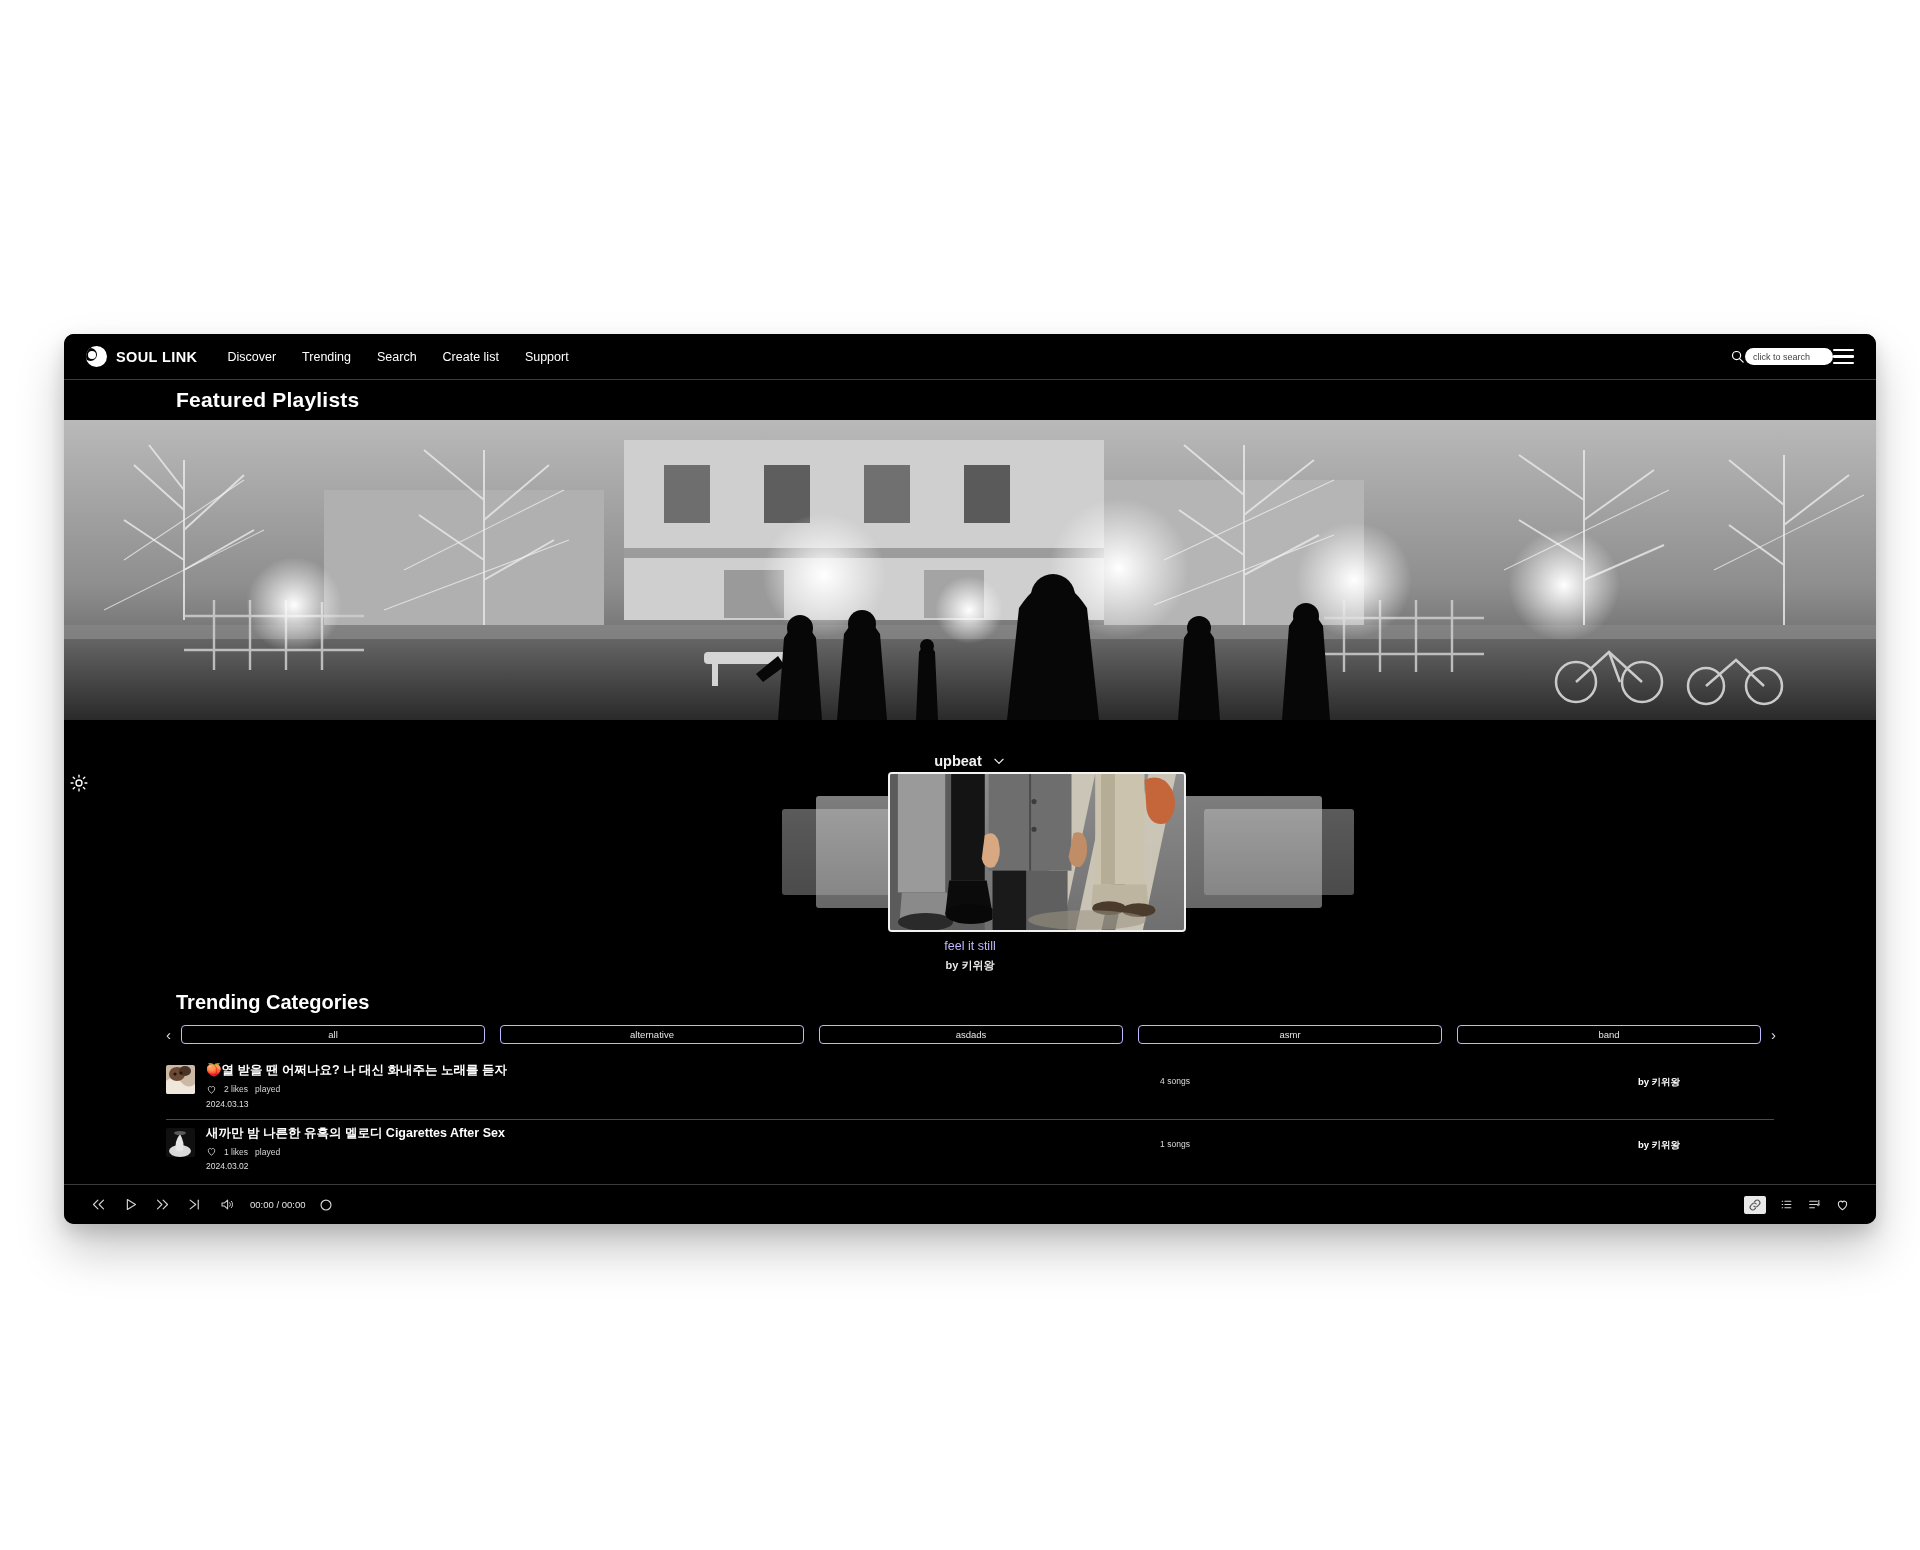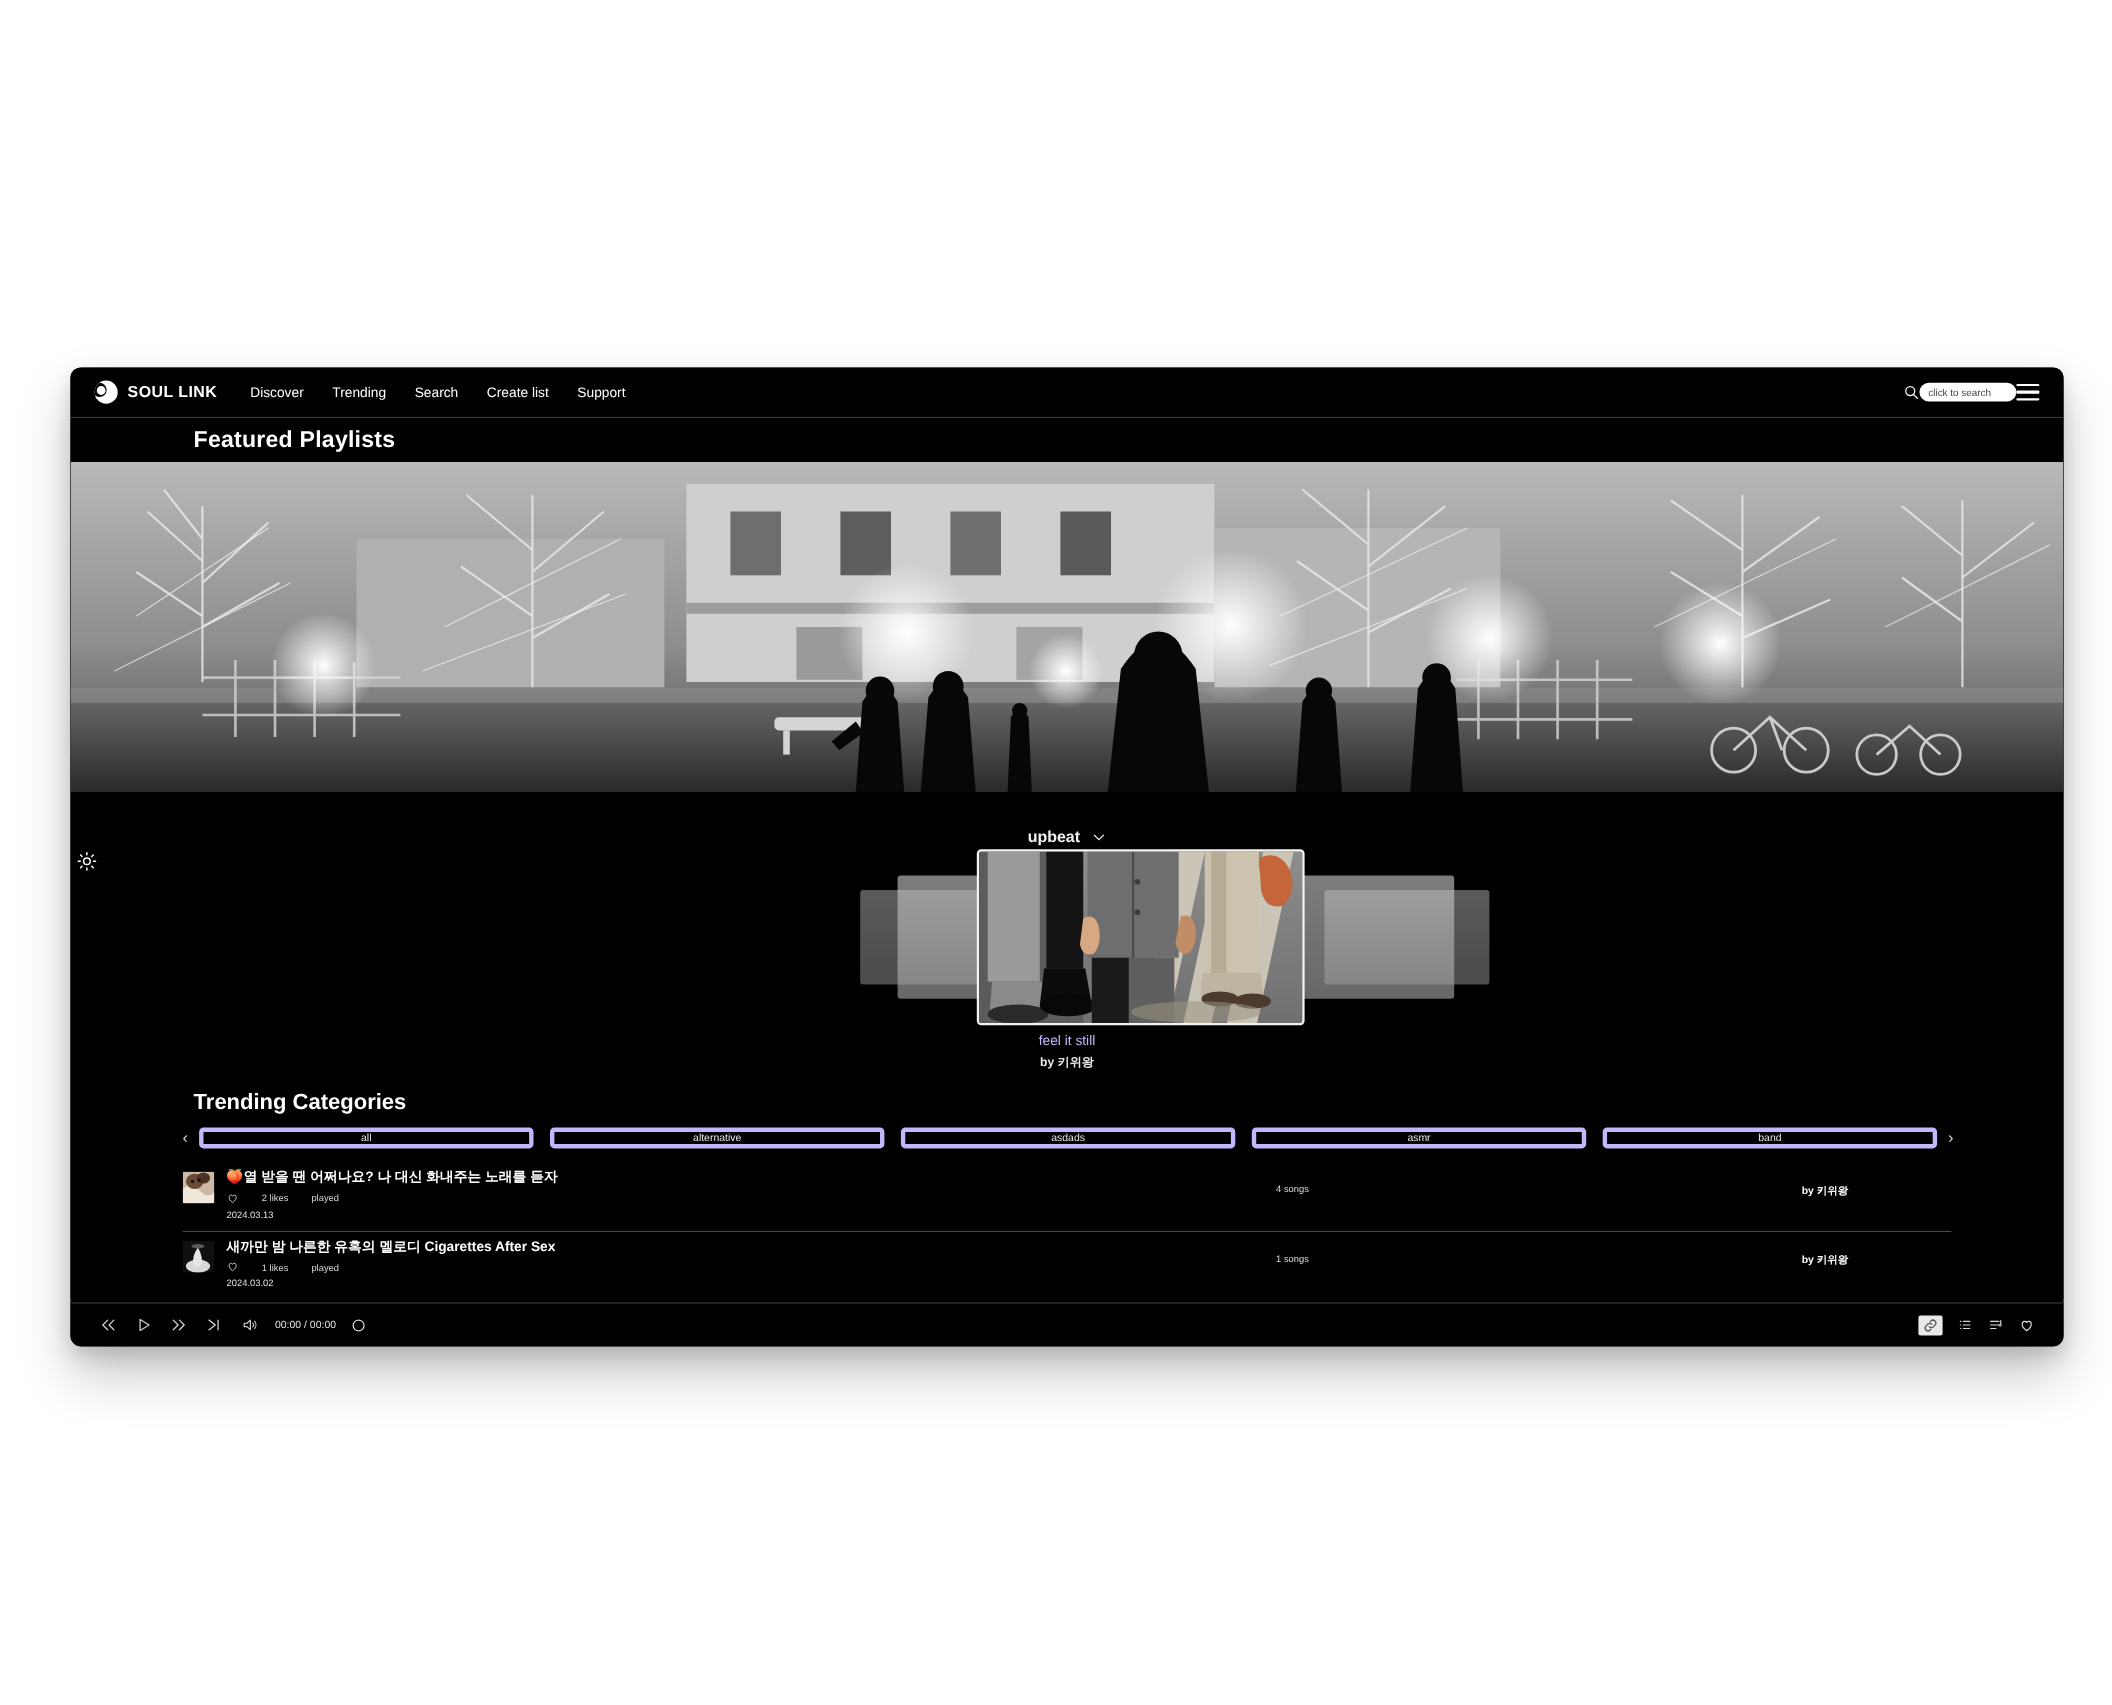--- a/index.html
+++ b/index.html
@@ -265,21 +265,21 @@
     user-select: none;
   }
   .cat-chips {
     display: flex;
     gap: 15px;
     flex: 1;
   }
   .chip {
     flex: 1;
     height: 19px;
-    border: 4px solid #c4b5fd;
+    border: 1px solid #c4b5fd;
     border-radius: 4px;
     background: #000;
     color: #e6e6e6;
     font-size: 9.5px;
     display: flex;
     align-items: center;
     justify-content: center;
     cursor: pointer;
     white-space: nowrap;
   }
@@ -309,21 +309,21 @@
   .pinfo { width: 600px; flex: 0 0 auto; }
   .ptitle {
     color: #ffffff;
     font-size: 12.5px;
     font-weight: 600;
     line-height: 1.25;
   }
   .pstats {
     display: flex;
     align-items: center;
-    gap: 21px;
+    gap: 7px;
     margin-top: 5px;
   }
   .heart-icon { width: 11px; height: 11px; flex: 0 0 auto; }
   .pstat {
     color: #d8d8d8;
     font-size: 8.5px;
   }
   .pdate {
     color: #e0e0e0;
     font-size: 8.5px;

